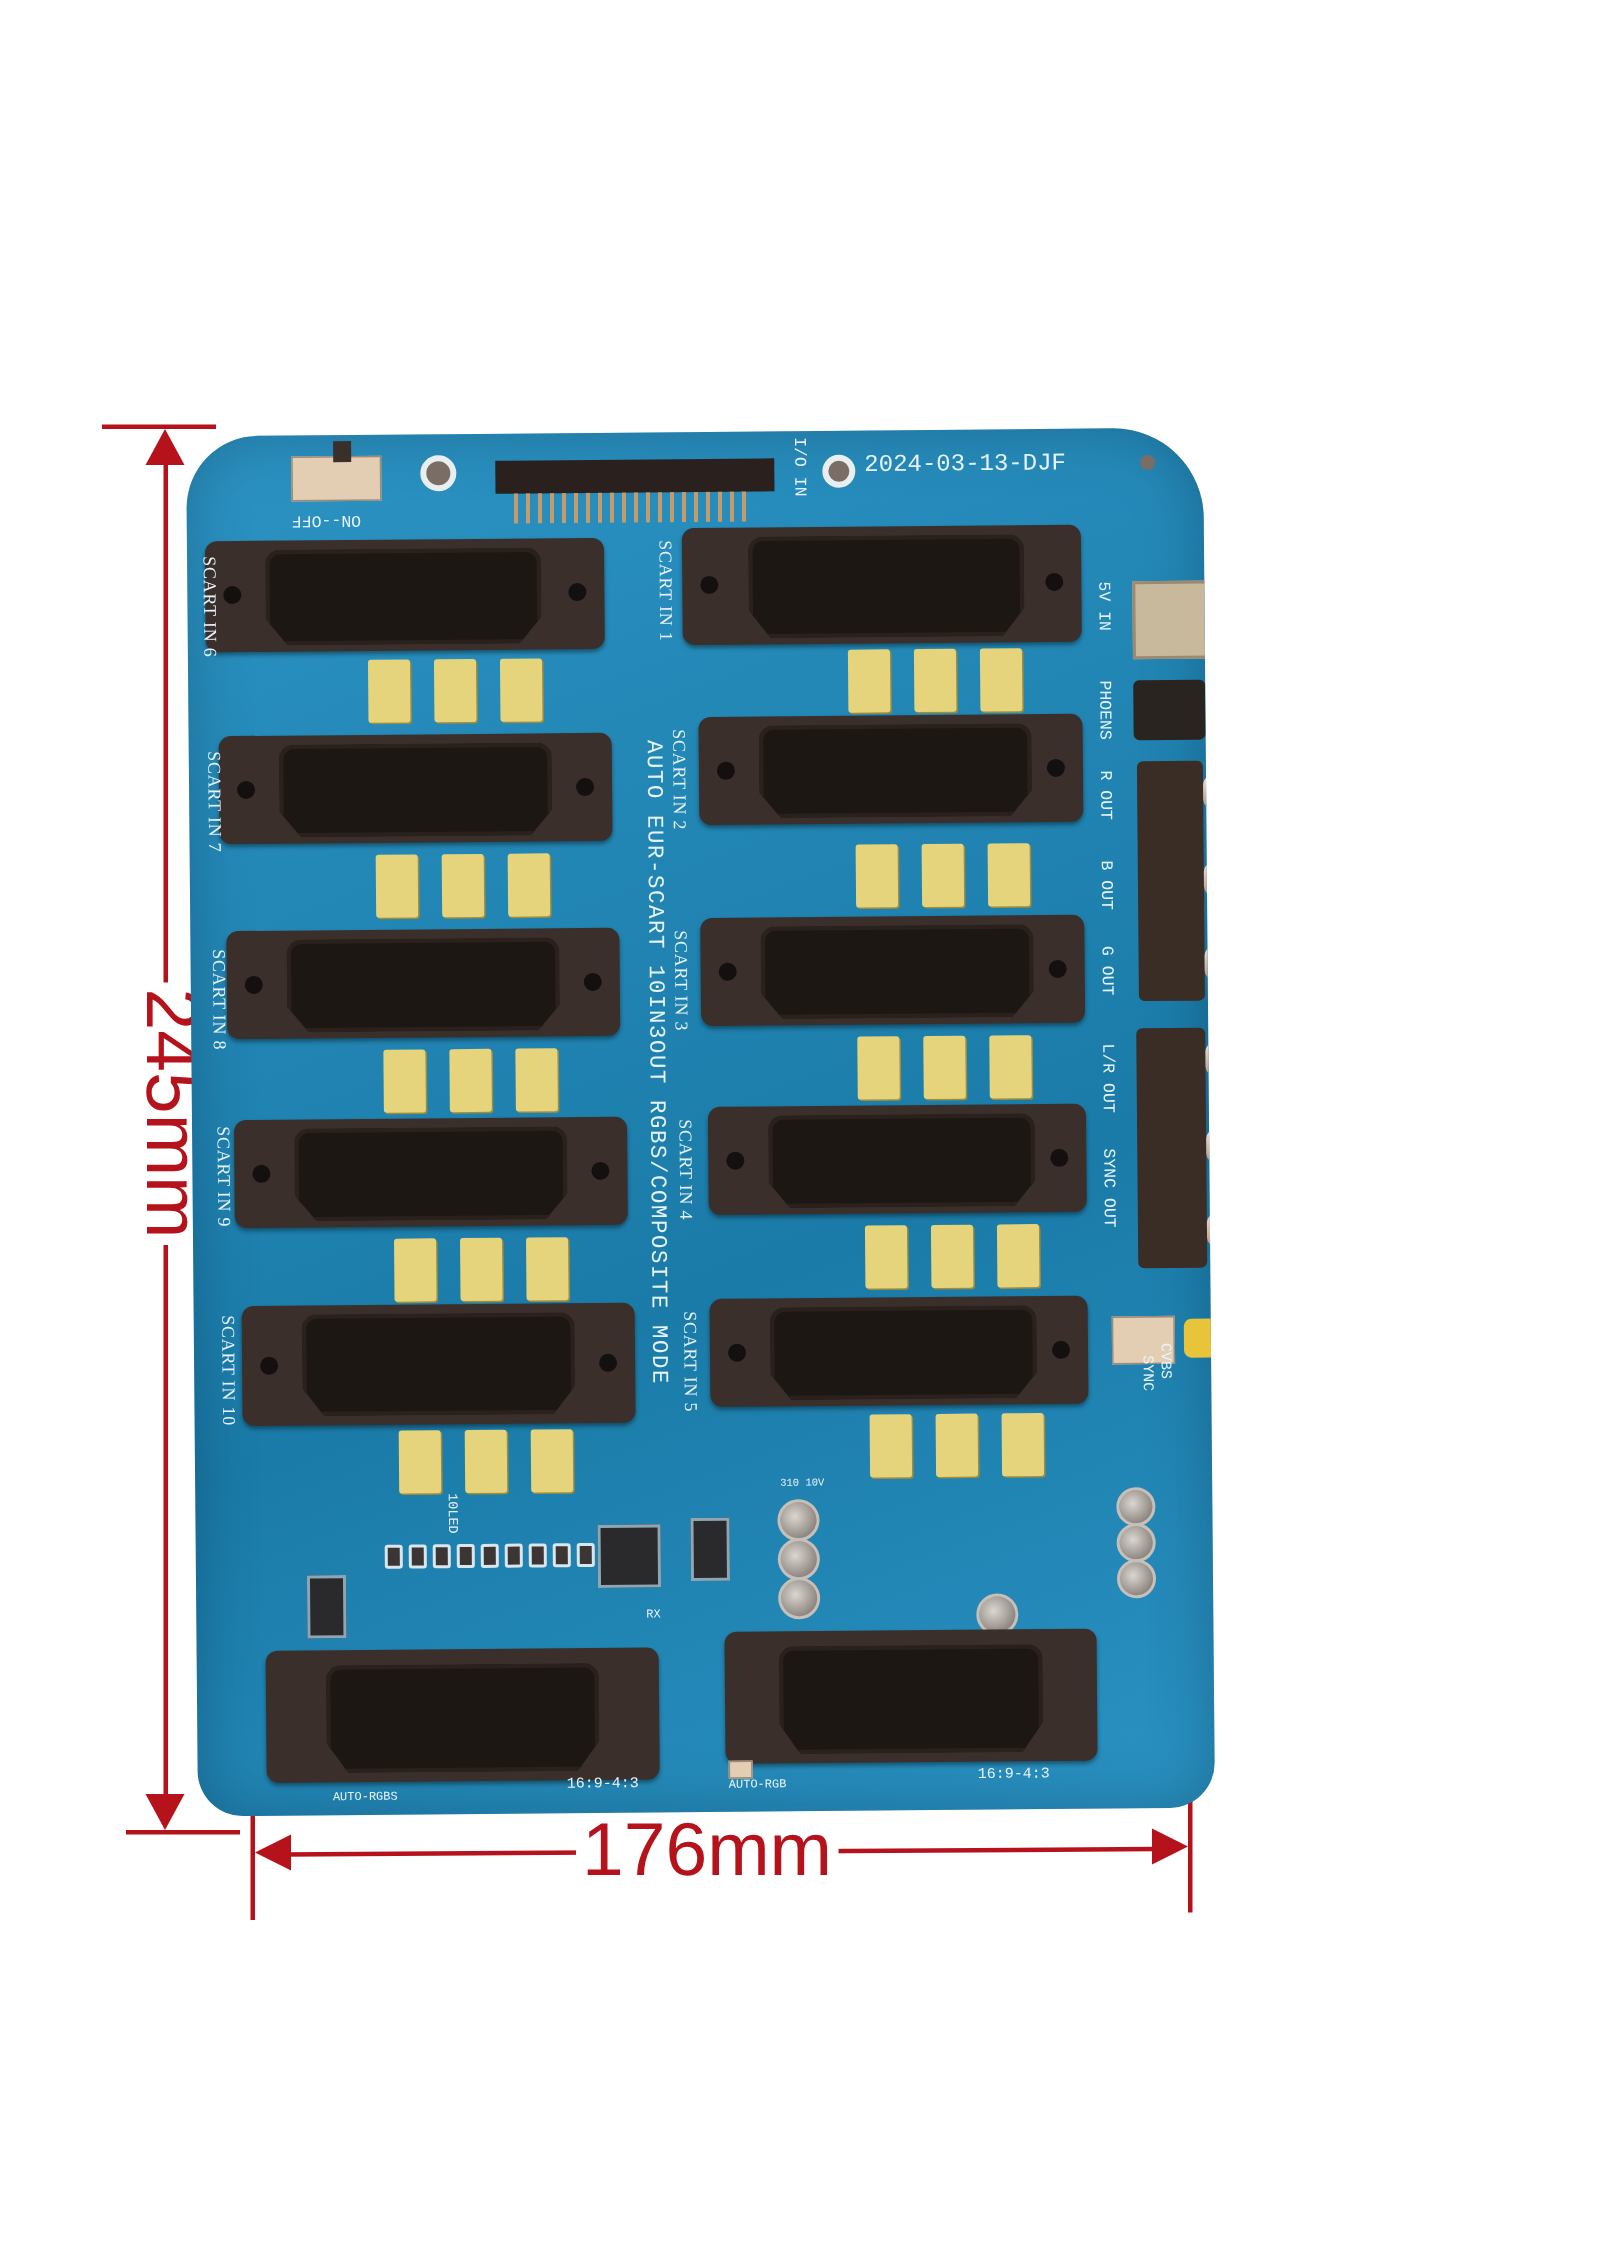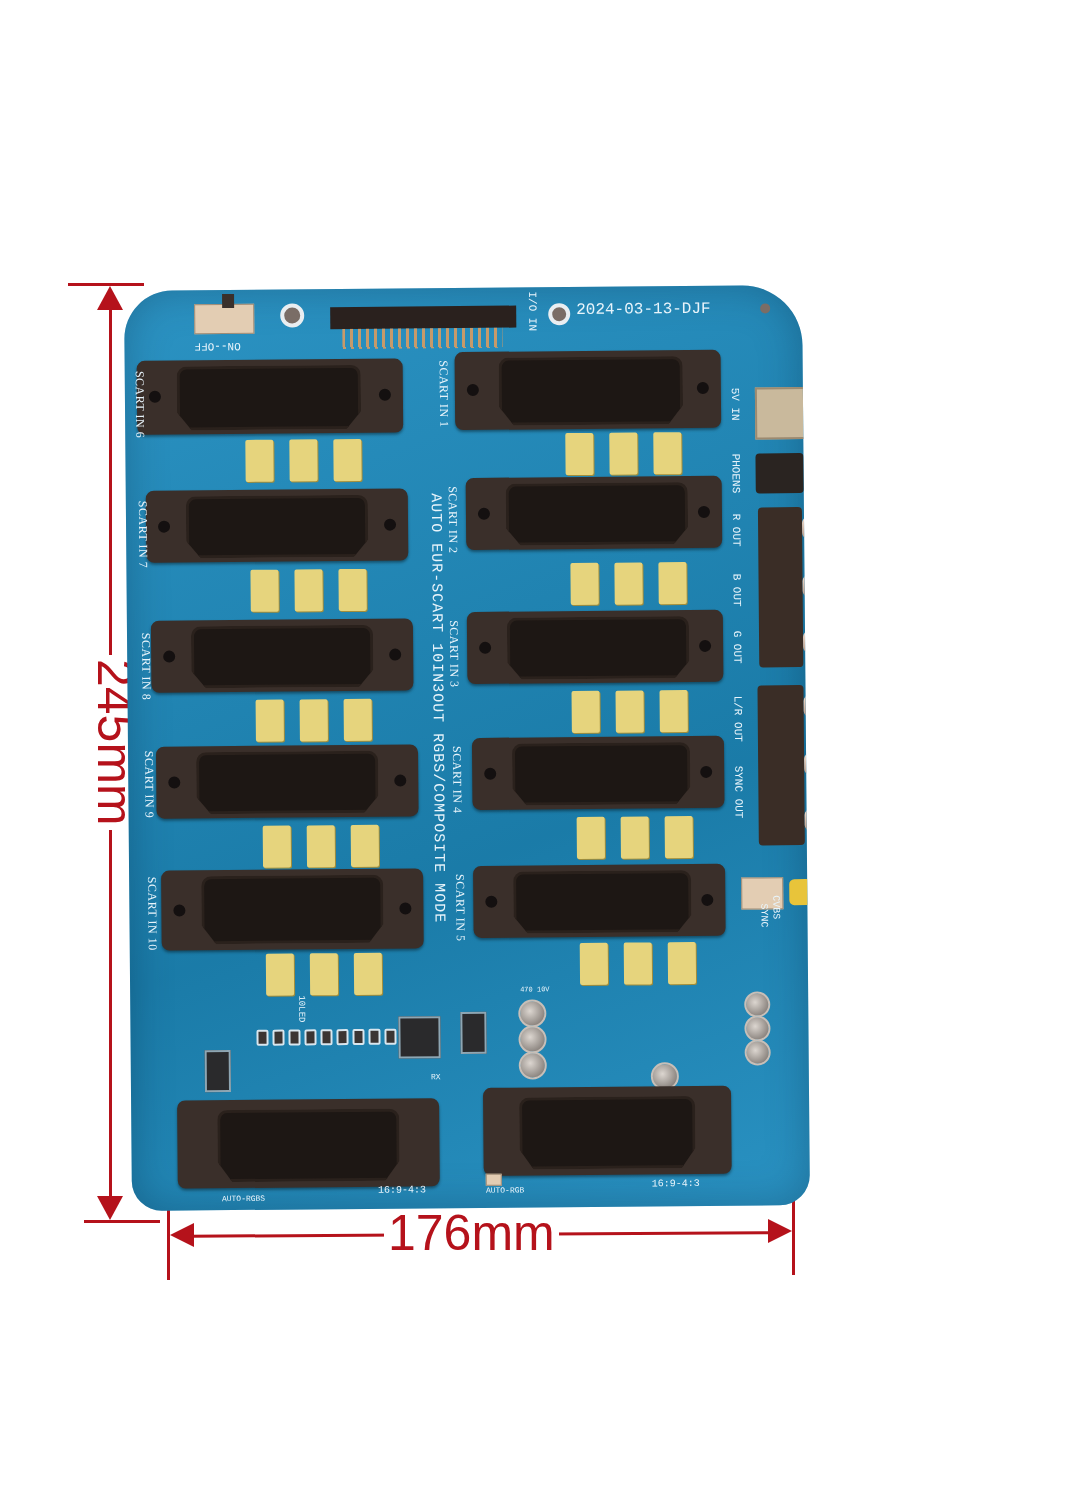--- a/index.html
+++ b/index.html
@@ -245,21 +245,21 @@
   <div class="abs silk" style="left:288px;top:820px;font-size:8px;">TX</div>
   <div class="abs silk" style="left:300px;top:784px;font-size:8px;">RX</div>
 
   <div class="abs ecap" style="left:388px;top:712px;width:24px;height:24px;"></div>
   <div class="abs ecap" style="left:388px;top:738px;width:24px;height:24px;"></div>
   <div class="abs ecap" style="left:388px;top:764px;width:24px;height:24px;"></div>
   <div class="abs ecap" style="left:520px;top:776px;width:24px;height:24px;"></div>
   <div class="abs ecap" style="left:614px;top:706px;width:22px;height:22px;"></div>
   <div class="abs ecap" style="left:614px;top:730px;width:22px;height:22px;"></div>
   <div class="abs ecap" style="left:614px;top:754px;width:22px;height:22px;"></div>
-  <div class="abs silk" style="left:390px;top:698px;font-size:7px;">470 10V</div>
+  <div class="abs silk" style="left:390px;top:698px;font-size:7px;">310 10V</div>
 
   <div class="abs scart" style="left:46px;top:810px;width:262px;height:88px;">
     <div class="abs scart-body" style="left:40px;top:10px;width:176px;height:66px;"></div>
   </div>
   <div class="abs silk" style="left:90px;top:904px;font-size:8px;">AUTO-RGBS</div>
   <div class="abs silk" style="left:246px;top:896px;font-size:10px;">16:9-4:3</div>
 
   <div class="abs scart" style="left:352px;top:800px;width:248px;height:88px;">
     <div class="abs scart-body" style="left:36px;top:10px;width:170px;height:66px;"></div>
   </div>

